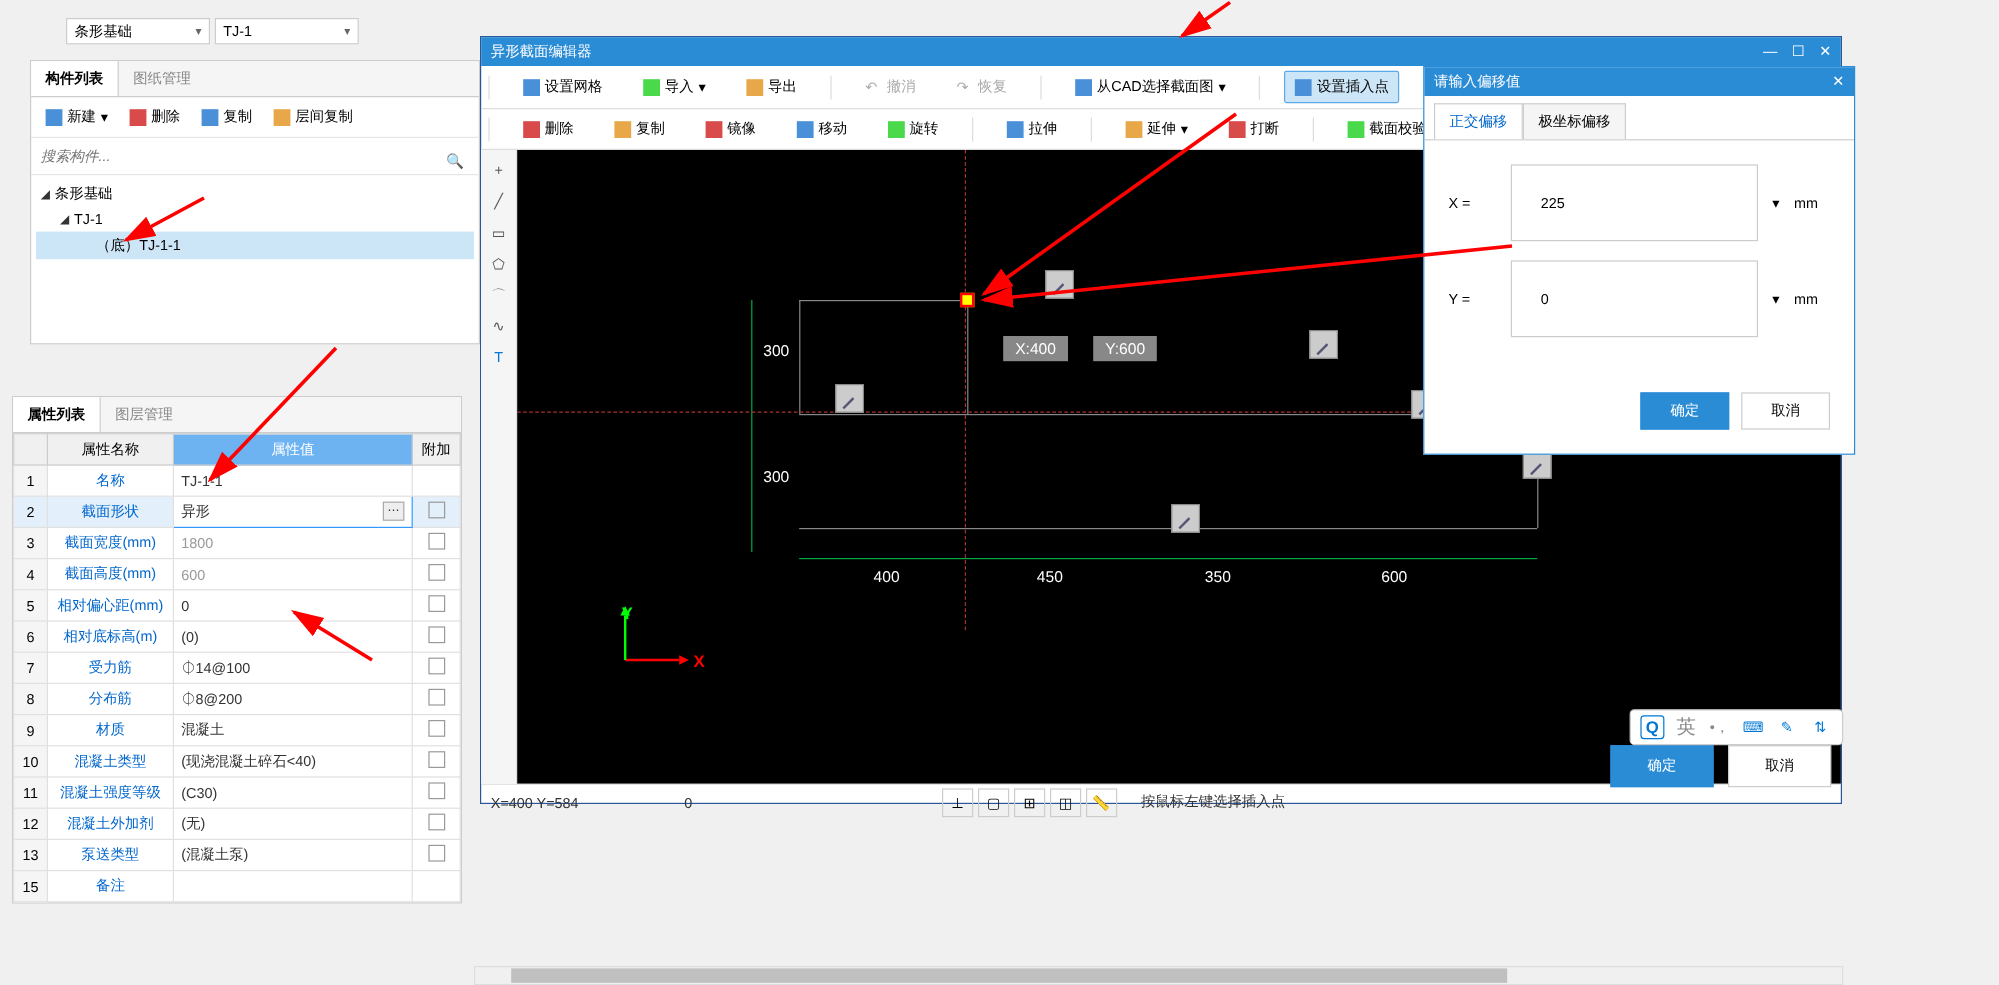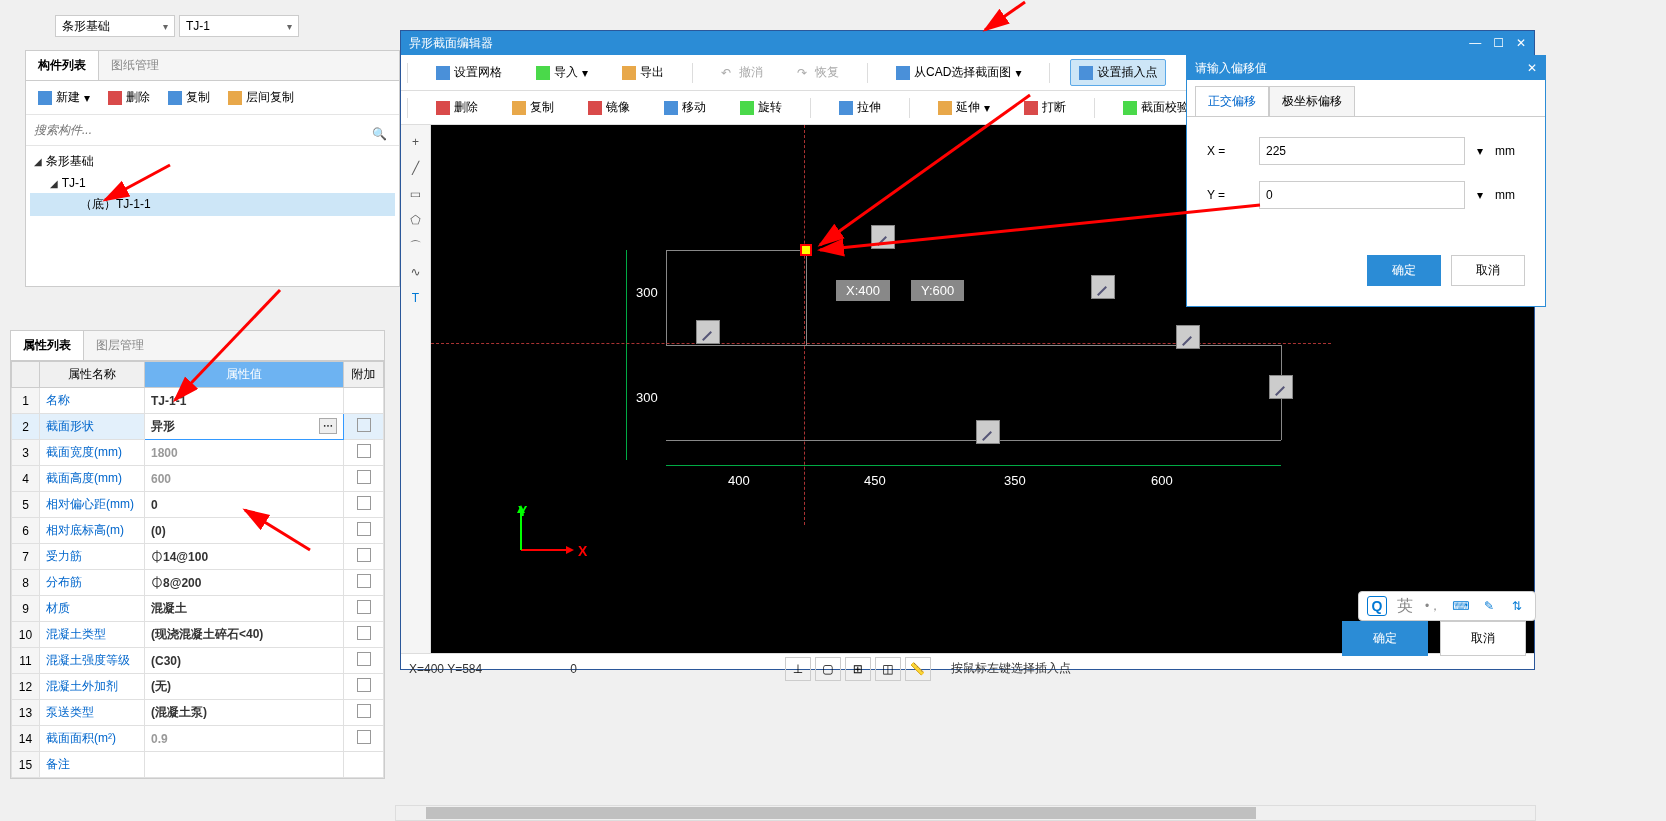--- a/index.html
+++ b/index.html
@@ -32,23 +32,23 @@
 .tree-indent-2 { padding-left: 50px; }
 .tree-item.selected { background: #cde6f7; }
 
 
 .prop-panel { position: absolute; top: 330px; left: 10px; width: 375px; background: #fff; border: 1px solid #ccc; }
 .prop-table { width: 100%; border-collapse: collapse; }
 .prop-table th { background: #f0f0f0; border: 1px solid #ccc; padding: 4px; font-weight: normal; }
 .prop-table th.active-col { background: #6db3f2; color: #fff; }
 .prop-table td { border: 1px solid #e0e0e0; padding: 4px 6px; height: 24px; }
 .prop-table tr td:first-child { background: #f5f5f5; text-align: center; width: 28px; }
-.prop-table .prop-name { color: #0066cc; width: 105px; }
+.prop-table .prop-name { color: #0066cc; width: 105px; text-align: center; }
 .prop-table .prop-name.expand { color: #333; }
-.prop-table .prop-val { color: #333; font-weight: bold; }
+.prop-table .prop-val { color: #333; }
 .prop-table .prop-val.gray { color: #999; }
 .prop-table tr.selected td { background: #e3f0fb; }
 .prop-table tr.selected .prop-val { border: 1px solid #3399ff; background: #fff; }
 .chk { width: 14px; height: 14px; border: 1px solid #999; display: inline-block; }
 .ellipsis-btn { float: right; background: #eee; border: 1px solid #aaa; width: 18px; height: 16px; font-size: 10px; text-align: center; line-height: 14px; }
 
 
 .editor-window { position: absolute; top: 30px; left: 400px; width: 1135px; height: 640px; background: #fff; border: 1px solid #2b579a; }
 .editor-titlebar { background: #2b8cd6; color: #fff; height: 24px; display: flex; align-items: center; padding: 0 8px; justify-content: space-between; }
 .editor-title-controls { display: flex; gap: 12px; }
@@ -83,21 +83,21 @@
 
 .dialog { position: absolute; top: 55px; right: 120px; width: 360px; background: #fff; border: 1px solid #2b8cd6; z-index: 10; }
 .dialog-title { background: #2b8cd6; color: #fff; padding: 4px 8px; display: flex; justify-content: space-between; align-items: center; height: 24px; }
 .dialog-close { cursor: pointer; }
 .dialog-tabs { display: flex; border-bottom: 1px solid #ccc; padding: 6px 8px 0; gap: 0; }
 .dlg-tab { padding: 6px 12px; border: 1px solid #ccc; border-bottom: none; background: #f5f5f5; }
 .dlg-tab.active { background: #fff; color: #0066cc; }
 .dialog-body { padding: 20px; }
 .input-row { display: flex; align-items: center; gap: 12px; margin-bottom: 16px; }
 .input-row label { width: 40px; }
-.input-row input { flex: 1; border: 1px solid #ccc; padding: 6px; }
+.input-row input { flex: 1; border: 1px solid #ccc; padding: 24px; }
 .input-row .unit { width: 30px; }
 .dialog-buttons { display: flex; justify-content: flex-end; gap: 10px; padding: 10px 20px 20px; }
 .btn { padding: 6px 24px; border: 1px solid #ccc; cursor: pointer; background: #fff; }
 .btn.primary { background: #2b8cd6; color: #fff; border-color: #2b8cd6; }
 
 
 .bottom-buttons { position: absolute; bottom: 165px; right: 140px; display: flex; gap: 12px; }
 .ime-bar { position: absolute; bottom: 200px; right: 130px; background: #fff; border: 1px solid #ccc; padding: 4px 8px; display: flex; gap: 8px; align-items: center; border-radius: 4px; }
 .ime-icon { width: 20px; height: 20px; display: flex; align-items: center; justify-content: center; }
 
@@ -248,26 +248,20 @@
         <tr>
           <td>12</td>
           <td class="prop-name">混凝土外加剂</td>
           <td class="prop-val">(无)</td>
           <td style="text-align: center;"><span class="chk"></span></td>
         </tr>
         <tr>
           <td>13</td>
           <td class="prop-name">泵送类型</td>
           <td class="prop-val">(混凝土泵)</td>
-          <td style="text-align: center;"><span class="chk"></span></td>
-        </tr>
-        <tr>
-          <td>14</td>
-          <td class="prop-name">截面面积(m²)</td>
-          <td class="prop-val gray">0.9</td>
           <td style="text-align: center;"><span class="chk"></span></td>
         </tr>
         <tr>
           <td>15</td>
           <td class="prop-name">备注</td>
           <td class="prop-val"></td>
           <td style="text-align: center;"></td>
         </tr>
       </tbody>
   </table>

